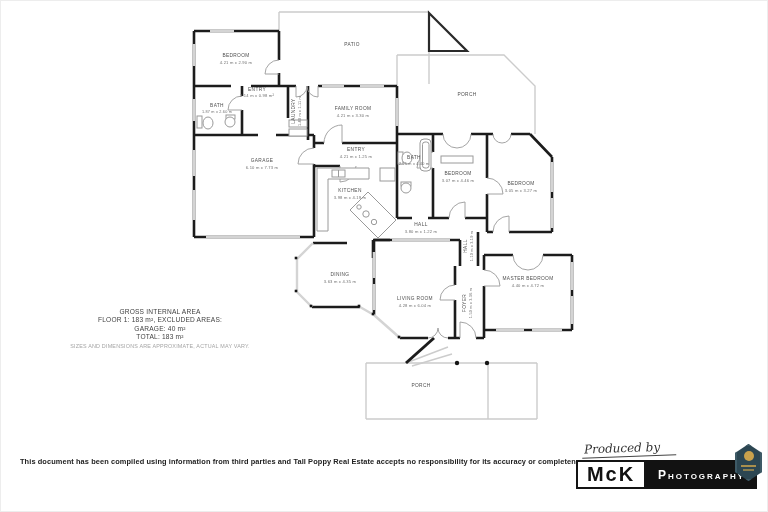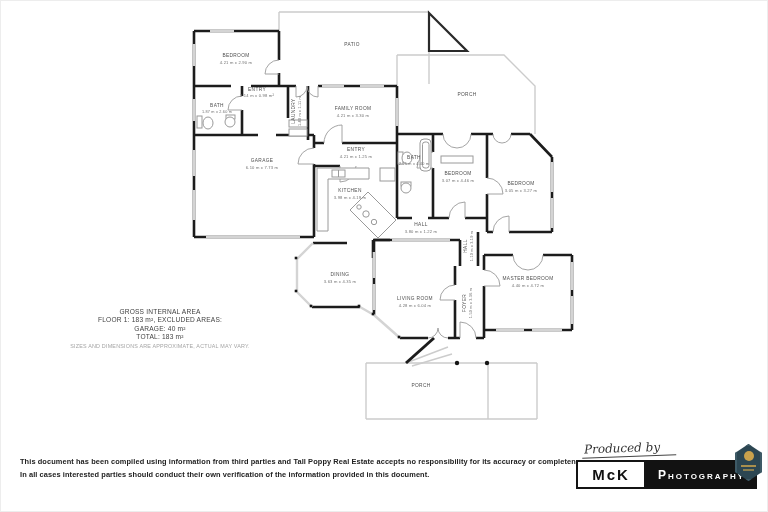--- a/index.html
+++ b/index.html
@@ -13,21 +13,21 @@
         color:#3f3f3f;font-size:6.6px;line-height:1.28;letter-spacing:.2px;}
   .area-note{color:#a4a4a4;font-size:5.4px;margin-top:1px;letter-spacing:.2px;}
   .disclaimer{position:absolute;left:20px;top:456px;width:600px;font-size:7.4px;
         font-weight:bold;color:#222;line-height:1.75;letter-spacing:.1px;}
   .brand{position:absolute;left:576px;top:438px;width:192px;height:60px;}
   .produced-by{display:inline-block;margin-left:6px;font-family:"DejaVu Serif",serif;
         font-style:italic;font-size:12px;color:#333;transform:rotate(-2deg);
         border-bottom:1.2px solid #444;padding:0 16px 1px 2px;}
   .brand-box{display:flex;width:181px;height:29px;margin-top:3px;}
   .brand-mck{flex:0 0 66px;background:#fff;border:2.5px solid #141414;color:#111;
-        display:flex;align-items:center;justify-content:center;font-size:15px;
+        display:flex;align-items:center;justify-content:center;font-size:20px;
         font-weight:600;letter-spacing:2px;}
   .brand-photo{flex:1;background:#121212;color:#fff;display:flex;align-items:center;
         justify-content:center;font-variant:small-caps;font-size:12px;font-weight:600;
         letter-spacing:2px;}
   .badge{position:absolute;left:159px;top:6px;width:27px;height:37px;background:#2c4652;
         clip-path:polygon(50% 0,100% 24%,100% 76%,50% 100%,0 76%,0 24%);
         box-shadow:inset 0 0 0 2px #3e5a66;}
   .badge-circle{position:absolute;left:8.5px;top:7px;width:10px;height:10px;border-radius:50%;
         background:#c9a14c;}
   .badge-bar{position:absolute;left:6px;top:21px;width:15px;height:2px;background:#c9a14c;opacity:.8;}
@@ -186,21 +186,20 @@
 <div class="area-summary">
   <div>GROSS INTERNAL AREA</div>
   <div>FLOOR 1: 183 m², EXCLUDED AREAS:</div>
   <div>GARAGE: 40 m²</div>
   <div>TOTAL: 183 m²</div>
   <div class="area-note">SIZES AND DIMENSIONS ARE APPROXIMATE, ACTUAL MAY VARY.</div>
 </div>
 
 <div class="disclaimer">
   <div>This document has been compiled using information from third parties and Tall Poppy Real Estate accepts no responsibility for its accuracy or completeness.</div>
-  <div>In all cases interested parties should conduct their own verification of the information provided in this document.</div>
 </div>
 
 <div class="brand">
   <span class="produced-by">Produced by</span>
   <div class="brand-box">
     <div class="brand-mck">McK</div>
     <div class="brand-photo">Photography</div>
   </div>
   <div class="badge">
     <div class="badge-circle"></div>

